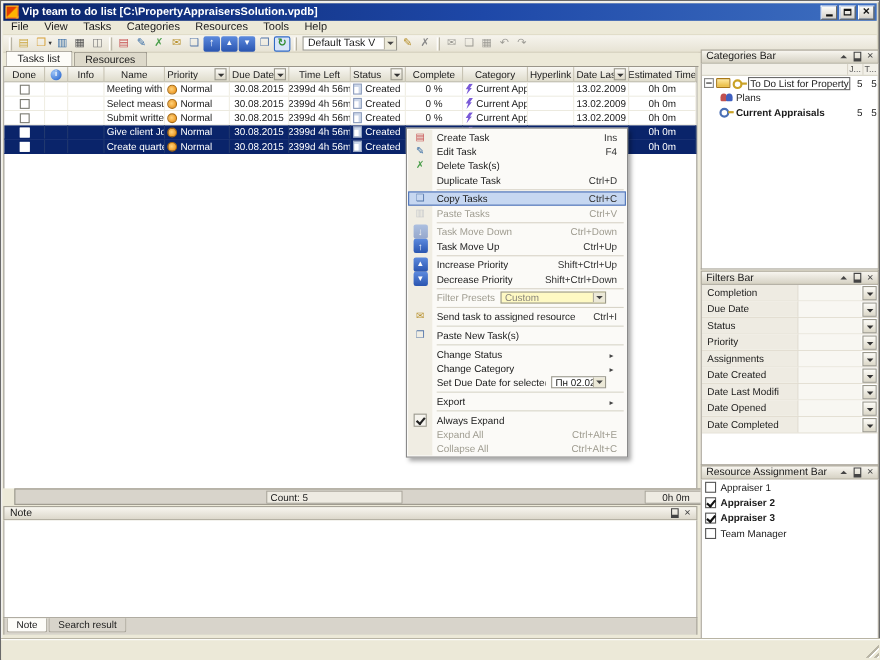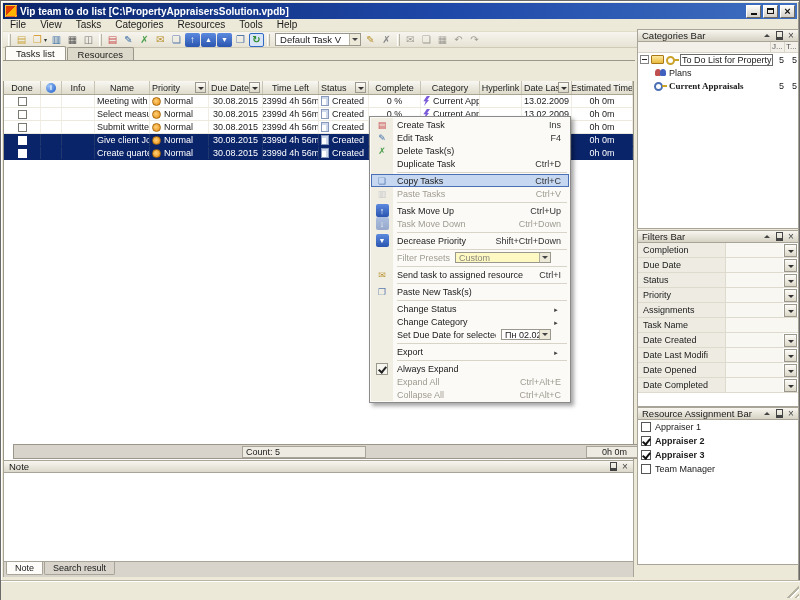--- a/index.html
+++ b/index.html
@@ -62,21 +62,21 @@
   [data-name="report-icon"]::after { content:"▦"; }
   [data-name="undo-icon"]::after { content:"↶"; }
   [data-name="redo-icon"]::after { content:"↷"; }
 
   
   .tabstrip { position:absolute; left:2px; top:47px; width:632px; height:13px; display:flex; align-items:flex-end; border-bottom:1px solid #9a968a; background:#ece9d8; padding-left:2px; }
   .tab { height:13px; line-height:13px; padding:0 10px; font-size:9.5px; border:1px solid #9a968a; border-bottom:none; background:#ddd9ca; margin-right:1px; border-radius:2px 2px 0 0;text-align:center; }
   .tab.active { background:#fdfcf8; height:14px; position:relative; z-index:2; }
 
   
-  .grid { position:absolute; left:2px; top:60px; width:631px; height:383px; background:#fff; border-left:1px solid #9a968a; border-right:1px solid #9a968a;margin-top:20px; }
+  .grid { position:absolute; left:2px; top:60px; width:631px; height:383px; background:#fff; border-left:1px solid #9a968a; border-right:1px solid #9a968a; }
   .g-header { display:flex; height:14px; background:linear-gradient(#f8f7f2,#dfdccc); border-bottom:1px solid #aba795; }
   .gh { display:flex; align-items:center; justify-content:center; font-size:9px; color:#222; border-right:1px solid #c8c4b4; overflow:hidden; white-space:nowrap; padding:0 2px; }
   .gh .gh-txt { overflow:hidden; white-space:nowrap; }
   .sort-btn { margin-left:auto; flex:0 0 11px; width:11px; height:11px; background:linear-gradient(#fdfcf8,#dcd8c8); border:1px solid #9a988c; position:relative; }
   .sort-btn::after { content:""; position:absolute; left:2px; top:4px; border:3px solid transparent; border-top-color:#333; }
   .info-ball { width:10px; height:10px; border-radius:50%; background:radial-gradient(circle at 3px 3px,#9cc4f8,#1a5ac8); color:#fff; font-size:7px; line-height:10px; text-align:center; font-style:normal; }
   .info-ball::after { content:"i"; font-weight:bold; }
   .g-row { display:flex; height:13px; border-bottom:1px solid #eceadf; background:#fff; }
   .g-row.sel { background:#0a246a; color:#fff; border-bottom-color:#0a246a; }
   .gc { display:flex; align-items:center; font-size:9px; border-right:1px solid #f0eee4; overflow:hidden; white-space:nowrap; padding:0 2px; }
@@ -121,21 +121,21 @@
   .cm-sub { flex:0 0 8px; }
   .cm-sub::after { content:"►"; font-size:6px; color:#444; }
   .cm-combo { flex:1 1 52px; min-width:50px; margin-left:5px; height:11px; border:1px solid #9a988c; background:#fff; display:flex; align-items:center; padding-left:3px; overflow:hidden; white-space:nowrap; }
   .cm-item.dis .cm-combo { background:#fef9c3; color:#8a877c; }
   .cm-combo-btn { margin-left:auto; flex:0 0 11px; width:11px; height:100%; background:#ece9d8; border-left:1px solid #b0ac9e; position:relative; }
   .cm-combo-btn::after { content:""; position:absolute; left:2px; top:3px; border:3px solid transparent; border-top-color:#444; }
   .cm-sep { height:4px; position:relative; }
   .cm-sep::after { content:""; position:absolute; left:26px; right:2px; top:2px; border-top:1px solid #d8d4c8; }
 
   
-  .right-panel { position:absolute; left:636px; top:28px; width:162px; height:502px; }
+  .right-panel { position:absolute; left:636px; top:44px; width:162px; height:502px; }
   .bar { position:absolute; left:0; width:162px; }
   .bar-head { height:13px; background:linear-gradient(#f8f6f0,#d6d2c4); border:1px solid #a8a498; display:flex; align-items:center; padding:0 2px 0 4px; font-size:9.5px; }
   .bar-btns { margin-left:auto; display:flex; gap:2px; align-items:center; }
   .bar-btn { width:10px; height:10px; display:flex; align-items:center; justify-content:center; font-size:8px; color:#444; }
   .rollup-icon::after { content:""; border:3px solid transparent; border-bottom-color:#444; margin-bottom:3px; }
   .pin-icon::after { content:""; width:5px; height:5px; border:1px solid #444; border-bottom-width:3px; }
   .close-icon::after { content:"×"; font-size:10px; line-height:8px; }
   .bar-body { background:#fff; border:1px solid #a8a498; border-top:none; position:absolute; left:0; right:0; bottom:0; top:13px; overflow:hidden; }
   .bar-cats { top:0; height:200px; }
   .bar-filters { top:201px; height:177px; }
@@ -150,21 +150,21 @@
   .folder-ico { flex:0 0 13px; width:13px; height:9px; background:linear-gradient(#ffe9a0,#e8b93c); border:1px solid #a87818; border-radius:1px; margin-right:2px; }
   .key-ico { flex:0 0 13px; width:13px; height:7px; position:relative; margin-right:2px; }
   .key-ico::before { content:""; position:absolute; left:0; top:0; width:5px; height:5px; border:2px solid #c9a227; border-radius:50%; }
   .key-ico::after { content:""; position:absolute; left:8px; top:3px; width:5px; height:2px; background:#c9a227; box-shadow:3px 2px 0 -1px #c9a227; }
   .key-ico.blue::before { border-color:#4a6fb5; }
   .people-ico { flex:0 0 13px; width:13px; height:9px; position:relative; margin-right:2px; }
   .people-ico::before { content:""; position:absolute; left:1px; top:1px; width:6px; height:7px; border-radius:50% 50% 20% 20%; background:#c05050; }
   .people-ico::after { content:""; position:absolute; left:6px; top:1px; width:6px; height:7px; border-radius:50% 50% 20% 20%; background:#4060c0; }
   .tree-label { overflow:hidden; white-space:nowrap; }
   .tree-label.boxed { outline:1px solid #6a6a6a; outline-offset:0; background:#fff; padding:0 1px; }
-  .tree-label.bold { font-weight:bold;font-family:Liberation Serif, serif; }
+  .tree-label.bold { font-weight:bold; }
   .tree-col { flex:0 0 13px; text-align:right; padding-right:1px; margin-left:auto; }
   .tree-col + .tree-col { margin-left:0; }
 
   .f-row { display:flex; align-items:center; height:15px; border-bottom:1px solid #dedacd; font-size:9px; }
   .f-label { flex:0 0 88px; background:#eeebe2; height:100%; display:flex; align-items:center; padding-left:5px; border-right:1px solid #dedacd; overflow:hidden; white-space:nowrap; }
   .f-value { flex:1; height:100%; background:#f8f7f2; }
   .f-drop { flex:0 0 13px; height:13px; margin:1px; background:linear-gradient(#fdfcf8,#dcd8c8); border:1px solid #9a988c; position:relative; }
   .f-drop::after { content:""; position:absolute; left:3px; top:5px; border:3px solid transparent; border-top-color:#333; }
 
   .r-row { display:flex; align-items:center; height:14px; padding-left:3px; font-size:9px; }
@@ -576,51 +576,64 @@
         </div>
       </div>
 
       <div class="cm-row">
         <div class="cm-sep" data-name="menu-separator"></div>
 
       </div>
 
       <div class="cm-row">
 
+        <div class="cm-item dis" data-name="context-menu-item">
+          <span class="cm-gutter">
+
+            <span class="cm-ico" data-name="task-move-down-icon"></span>
+          </span>
+          <span class="cm-label" data-name="menu-item-label">Task Move Down</span>
+
+          <span class="cm-shortcut" data-name="menu-shortcut">Ctrl+Down</span>
+
+        </div>
+      </div>
+
+      <div class="cm-row">
+
         <div class="cm-item" data-name="context-menu-item">
           <span class="cm-gutter">
 
             <span class="cm-ico" data-name="task-move-up-icon"></span>
           </span>
           <span class="cm-label" data-name="menu-item-label">Task Move Up</span>
 
           <span class="cm-shortcut" data-name="menu-shortcut">Ctrl+Up</span>
 
         </div>
       </div>
 
       <div class="cm-row">
-
-        <div class="cm-item dis" data-name="context-menu-item">
-          <span class="cm-gutter">
-
-            <span class="cm-ico" data-name="task-move-down-icon"></span>
-          </span>
-          <span class="cm-label" data-name="menu-item-label">Task Move Down</span>
-
-          <span class="cm-shortcut" data-name="menu-shortcut">Ctrl+Down</span>
-
-        </div>
-      </div>
-
-      <div class="cm-row">
         <div class="cm-sep" data-name="menu-separator"></div>
 
       </div>
 
+      <div class="cm-row">
+
+        <div class="cm-item" data-name="context-menu-item">
+          <span class="cm-gutter">
+
+            <span class="cm-ico" data-name="increase-priority-icon"></span>
+          </span>
+          <span class="cm-label" data-name="menu-item-label">Increase Priority</span>
+
+          <span class="cm-shortcut" data-name="menu-shortcut">Shift+Ctrl+Up</span>
+
+        </div>
+      </div>
 
       <div class="cm-row">
 
         <div class="cm-item" data-name="context-menu-item">
           <span class="cm-gutter">
 
             <span class="cm-ico" data-name="decrease-priority-icon"></span>
           </span>
           <span class="cm-label" data-name="menu-item-label">Decrease Priority</span>
 
@@ -879,25 +892,20 @@
             <span class="f-value" data-name="filter-value"></span>
             <span class="f-drop" data-name="filter-dropdown-icon"></span>
           </div>
 
           <div class="f-row" data-name="filter-row">
             <span class="f-label" data-name="filter-label">Assignments</span>
             <span class="f-value" data-name="filter-value"></span>
             <span class="f-drop" data-name="filter-dropdown-icon"></span>
           </div>
 
-          <div class="f-row" data-name="filter-row">
-            <span class="f-label" data-name="filter-label">Task Name</span>
-            <span class="f-value" data-name="filter-value"></span>
-
-          </div>
 
           <div class="f-row" data-name="filter-row">
             <span class="f-label" data-name="filter-label">Date Created</span>
             <span class="f-value" data-name="filter-value"></span>
             <span class="f-drop" data-name="filter-dropdown-icon"></span>
           </div>
 
           <div class="f-row" data-name="filter-row">
             <span class="f-label" data-name="filter-label">Date Last Modifi</span>
             <span class="f-value" data-name="filter-value"></span>

